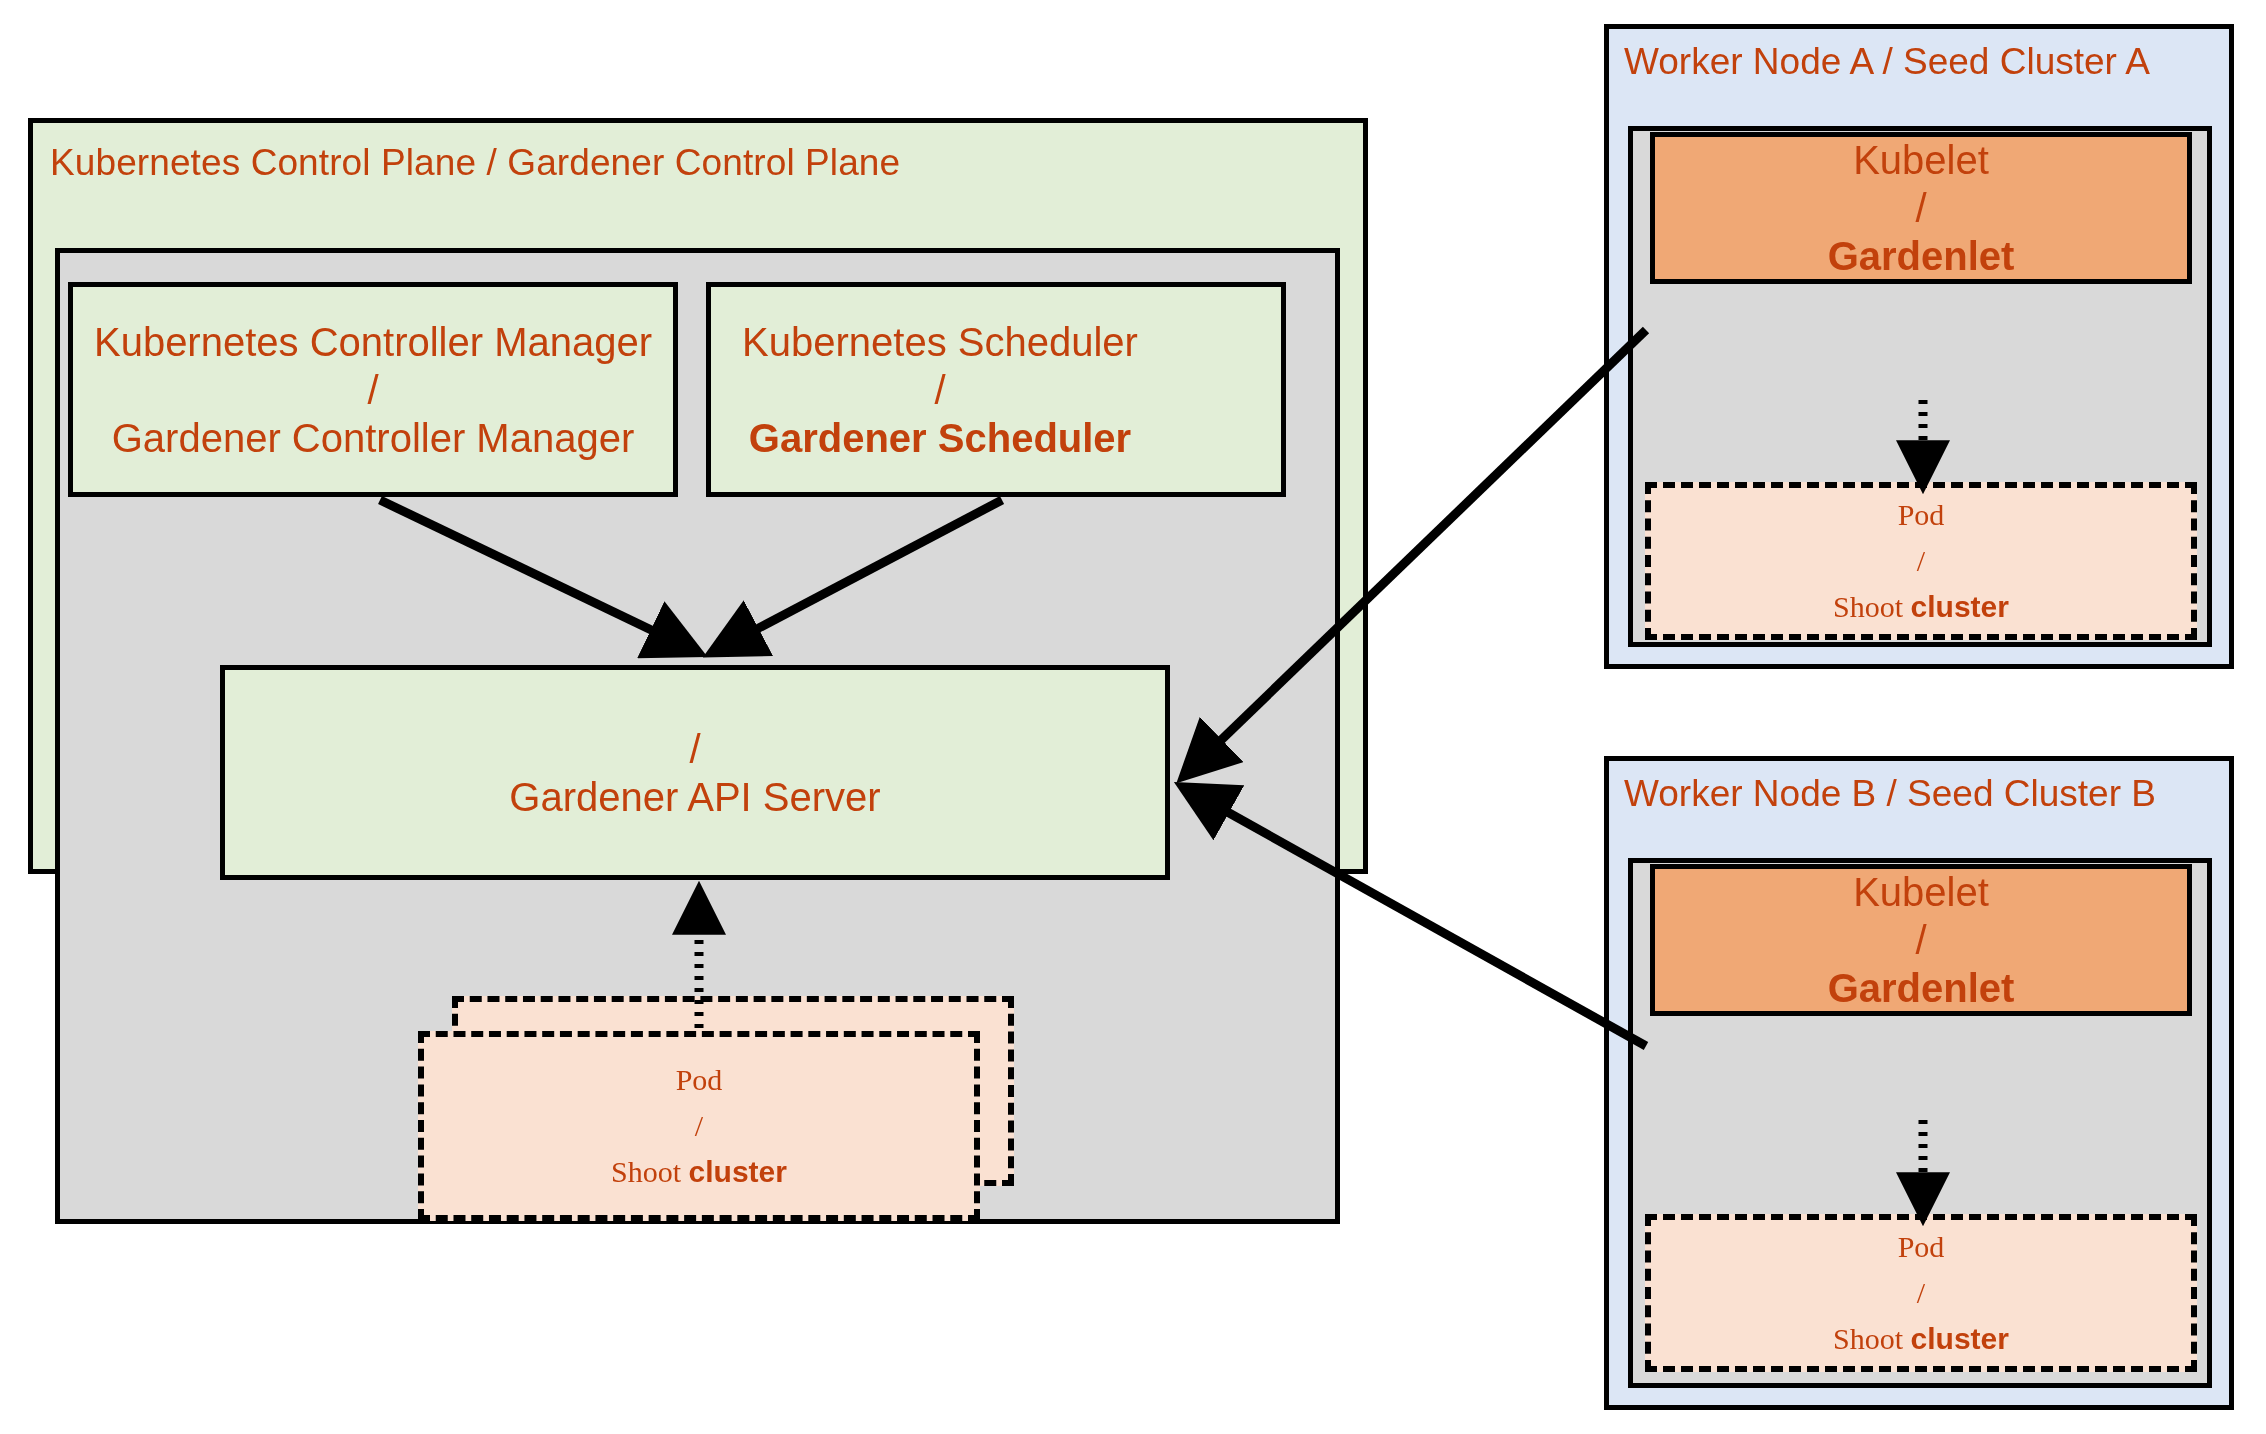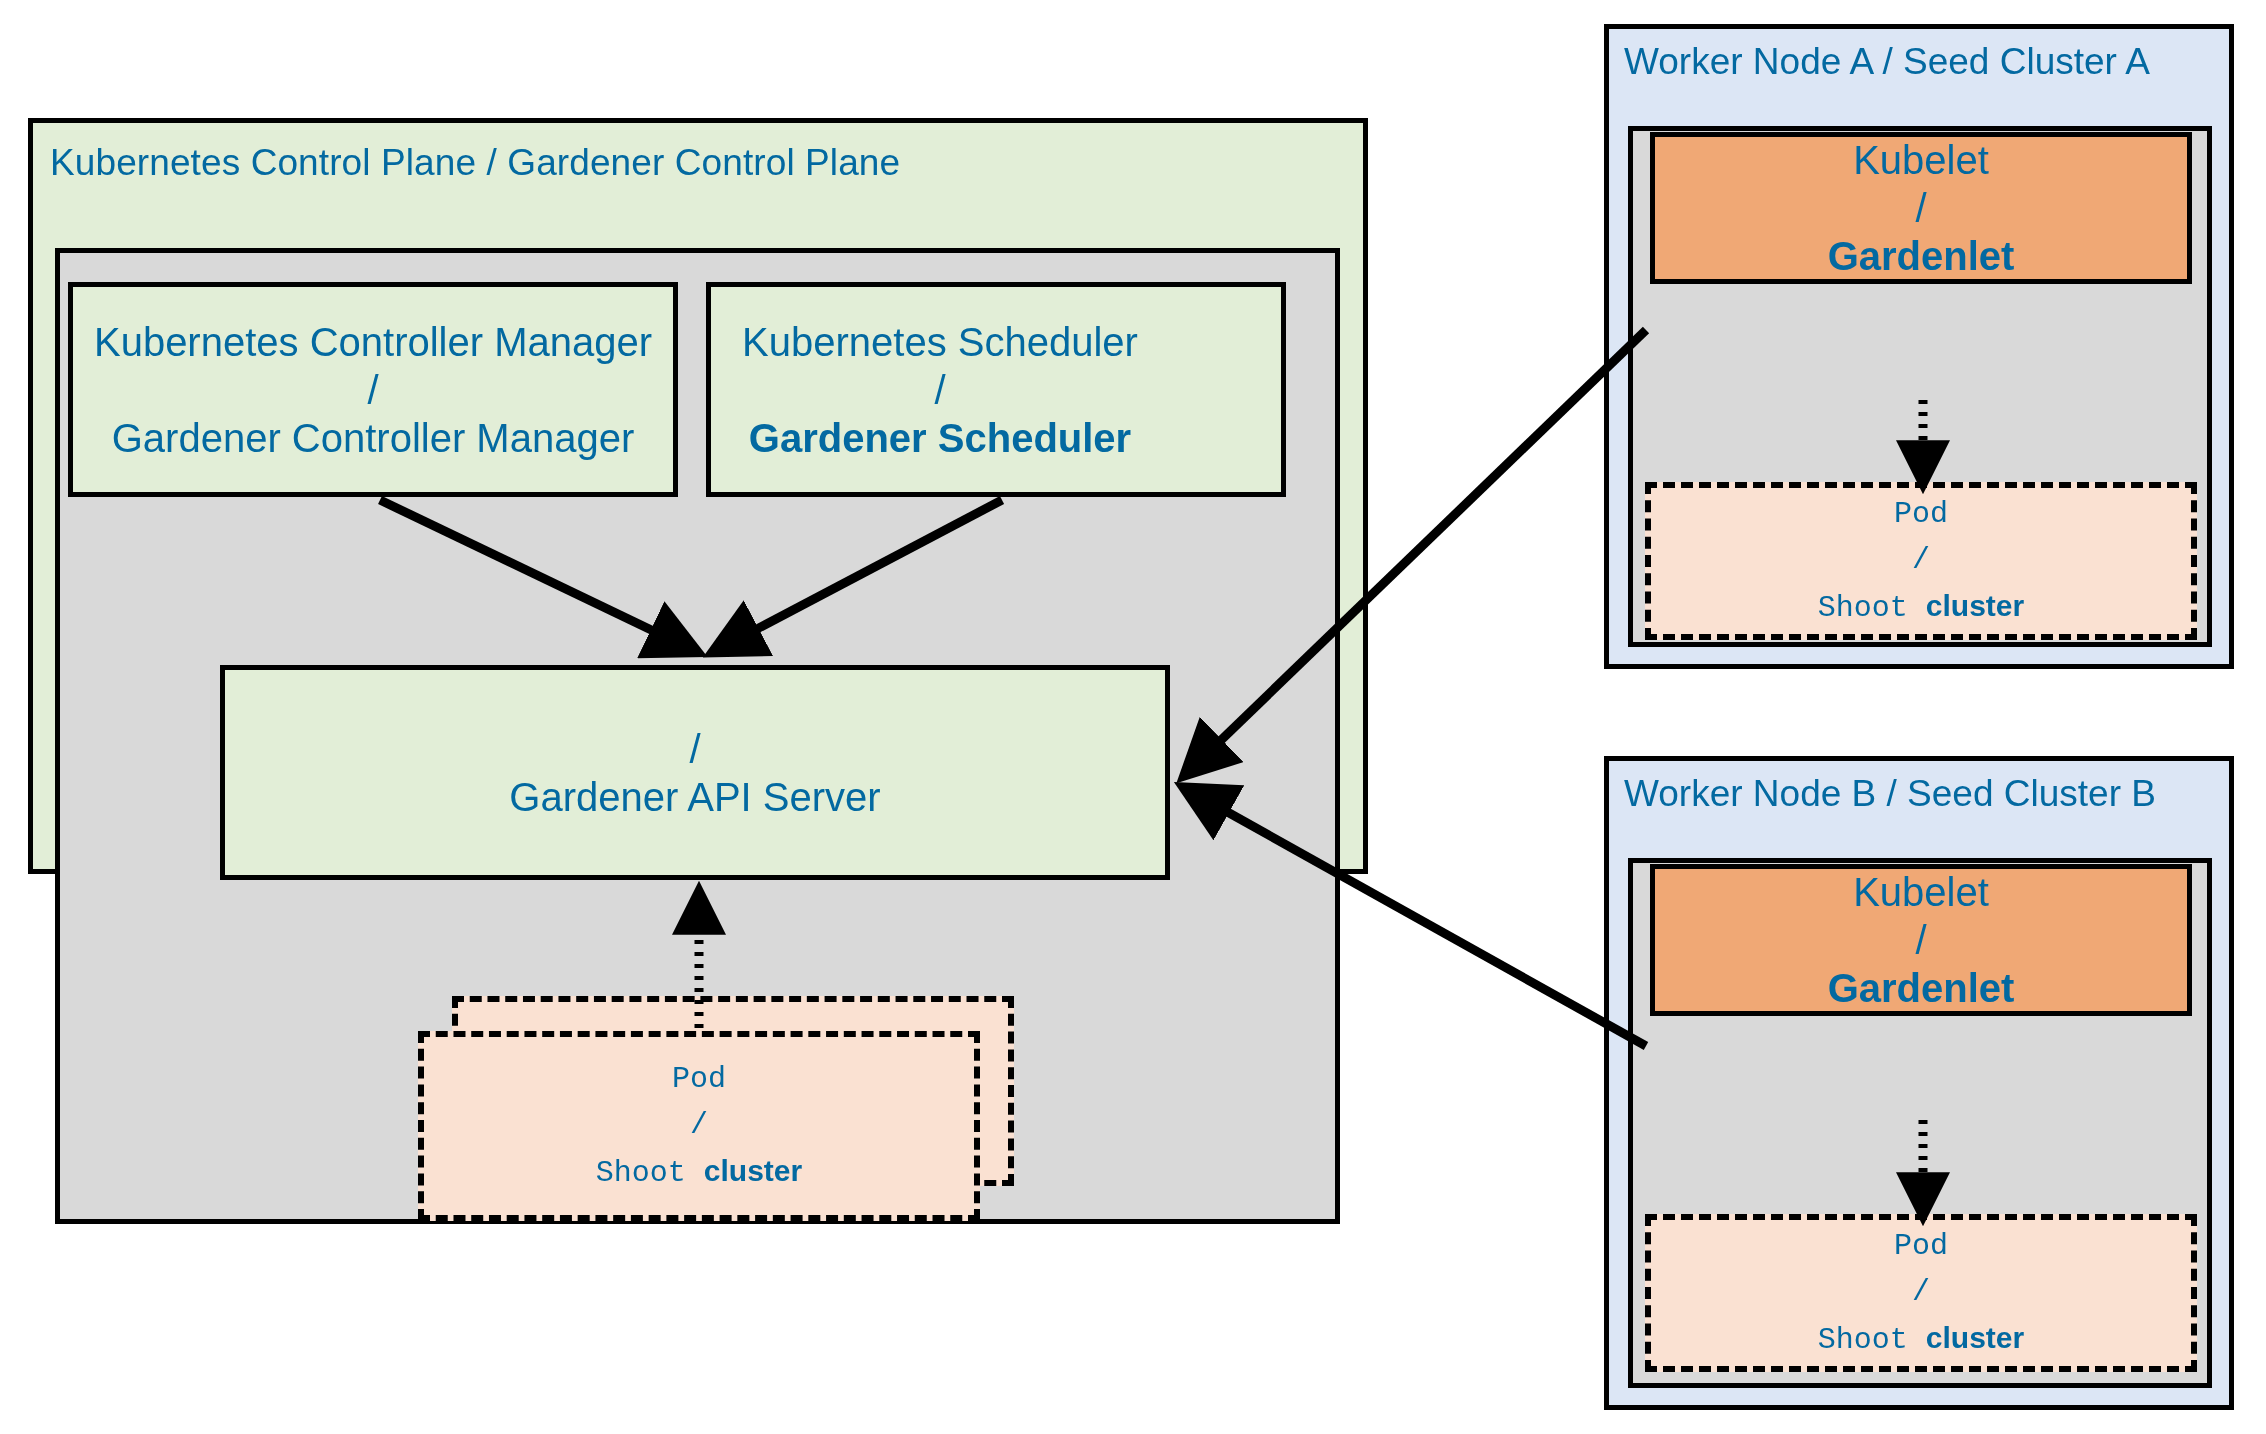--- a/index.html
+++ b/index.html
@@ -2,21 +2,21 @@
 <html><head>
 <meta charset="utf-8">
 <style>
   html,body{margin:0;padding:0;background:#ffffff;}
   body{font-family:"Liberation Sans",sans-serif;}
   #stage{position:relative;width:2266px;height:1434px;overflow:hidden;background:#fff;}
 
   
   .box{position:absolute;box-sizing:border-box;border:5px solid #000;}
   .txt{position:absolute;box-sizing:border-box;display:flex;flex-direction:column;
-       align-items:center;justify-content:center;text-align:center;color:#0369a1;}
+       align-items:center;justify-content:center;text-align:center;color:#c2410c;}
 
   
   .cp-outer{left:28px;top:118px;width:1340px;height:756px;background:#e2eed7;}
   .cp-title{left:50px;top:135px;width:1300px;height:56px;
             align-items:flex-start;justify-content:center;font-size:37px;letter-spacing:.1px;}
   .cp-inner{left:55px;top:248px;width:1285px;height:976px;background:#d9d9d9;}
 
   .green-box{background:#e2eed7;}
   .kcm{left:68px;top:282px;width:610px;height:215px;}
   .ksched{left:706px;top:282px;width:580px;height:215px;}
@@ -26,21 +26,21 @@
   .cbody b{font-weight:bold;}
 
   
   .pod{position:absolute;box-sizing:border-box;border:6px dashed #000;background:#fae1d2;}
   .pod-shadow{left:452px;top:996px;width:562px;height:190px;}
   .pod-left{left:418px;top:1031px;width:562px;height:190px;}
   .pod-a{left:1645px;top:482px;width:552px;height:158px;}
   .pod-b{left:1645px;top:1214px;width:552px;height:158px;}
 
   .mono{font-family:"DejaVu Serif",serif;font-size:30px;line-height:46px;}
-  .mono .m{font-family:Liberation Mono, monospace;}
+  .mono .m{font-family:Liberation Serif, serif;}
   .mono .bs{font-family:"Liberation Sans",sans-serif;font-weight:bold;}
 
   
   .wn-outer{background:#dce6f5;}
   .wn-a{left:1604px;top:24px;width:630px;height:645px;}
   .wn-b{left:1604px;top:756px;width:630px;height:654px;}
   .wn-title{font-size:37px;height:56px;align-items:flex-start;justify-content:center;}
   .wn-inner{background:#d9d9d9;}
   .wn-inner-a{left:1628px;top:126px;width:584px;height:521px;}
   .wn-inner-b{left:1628px;top:858px;width:584px;height:530px;}

